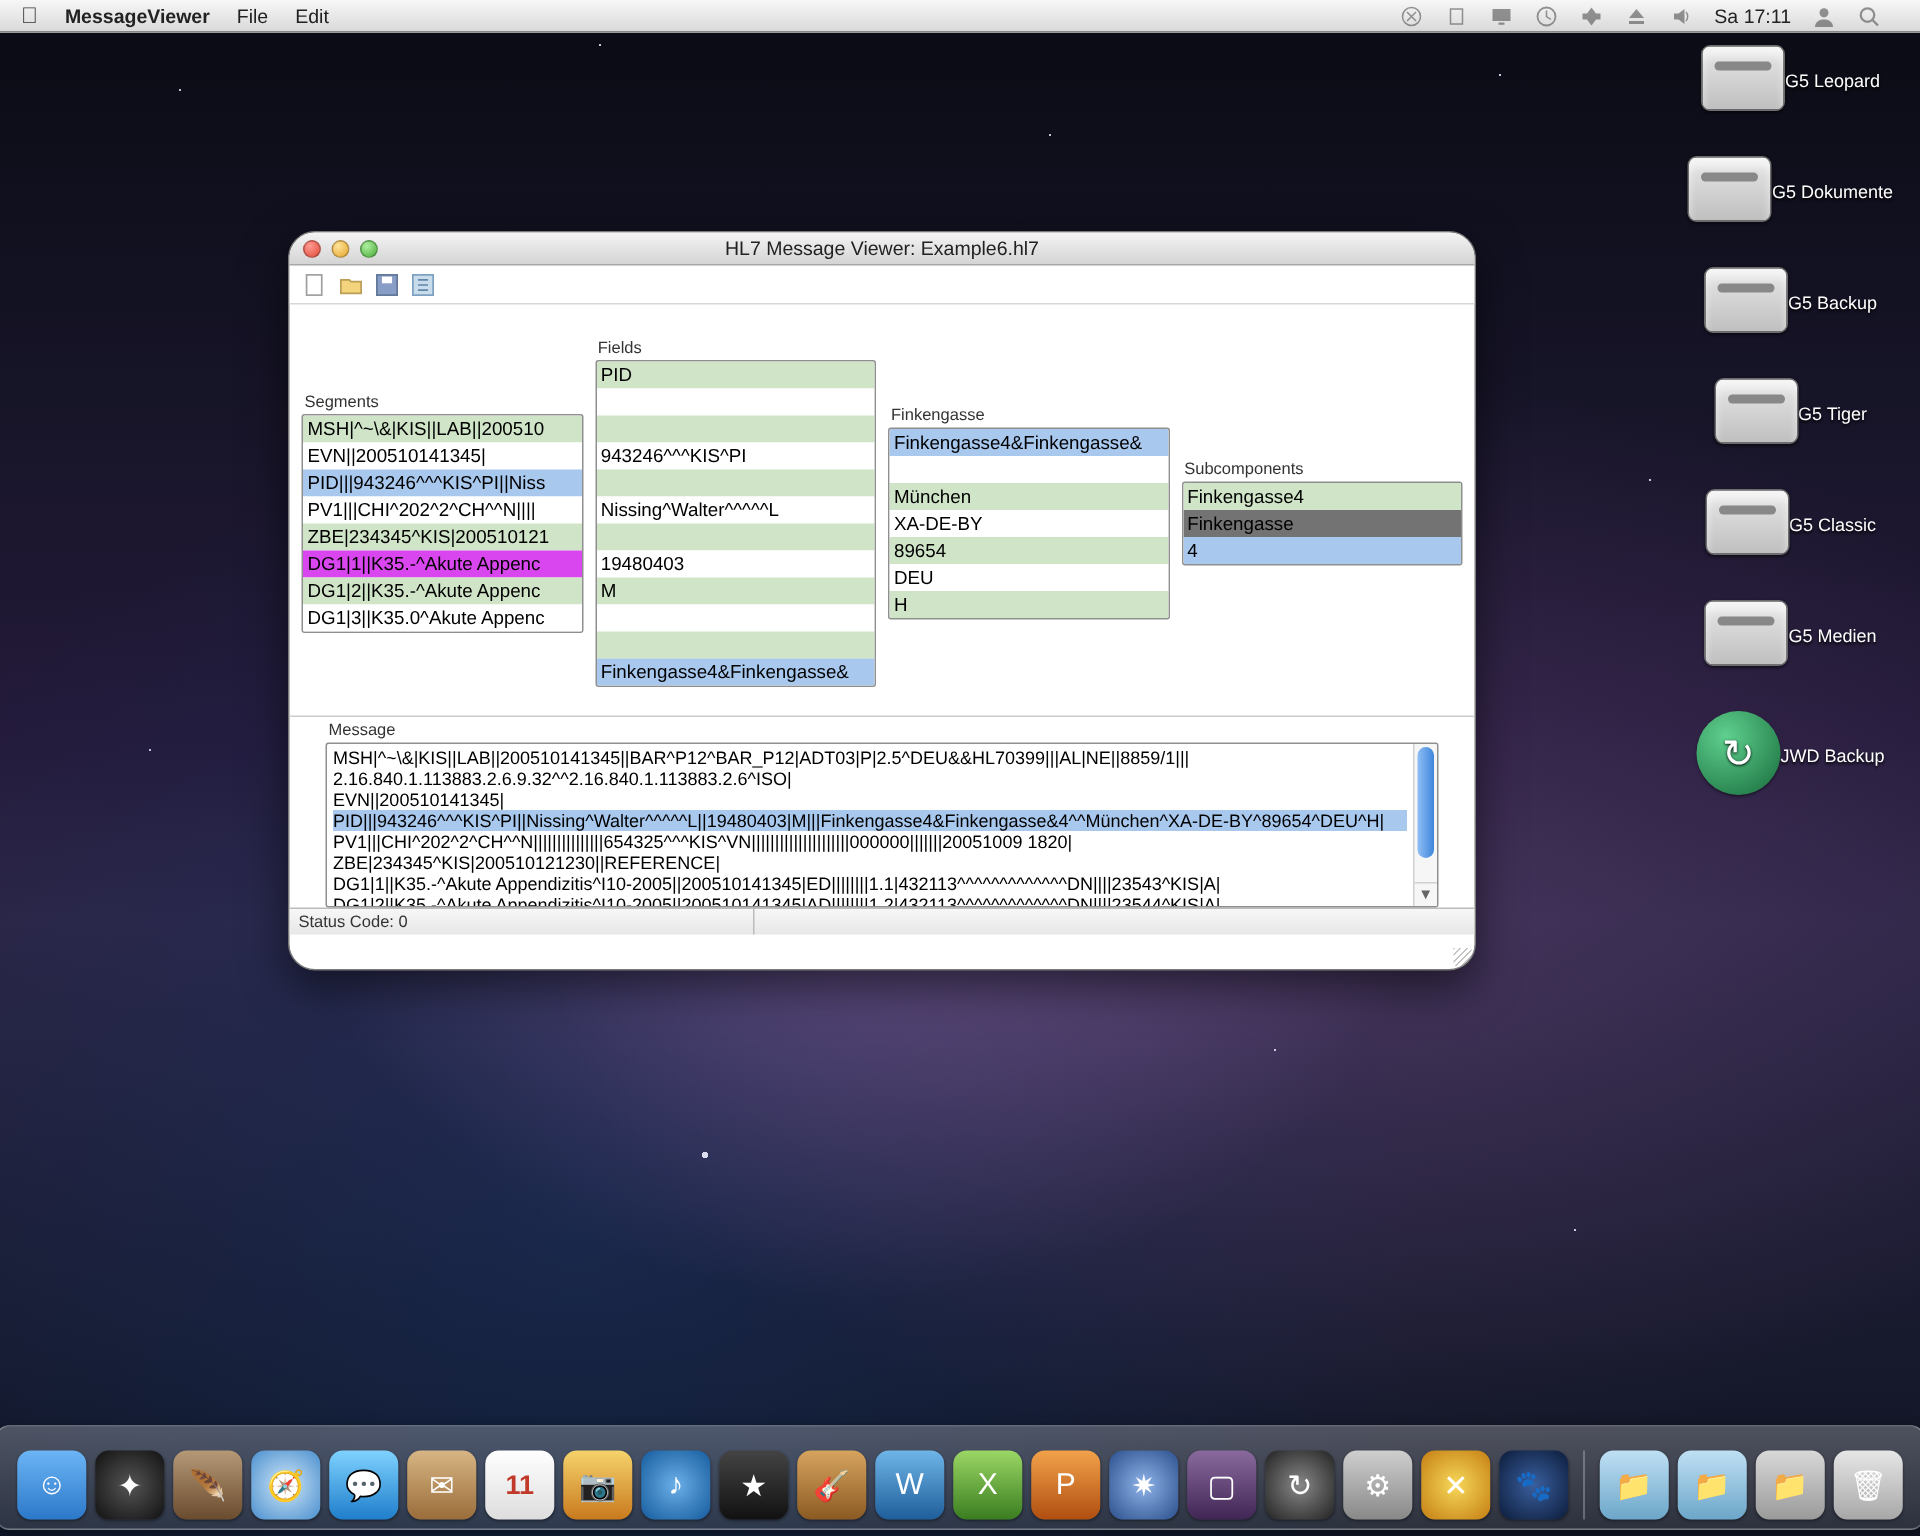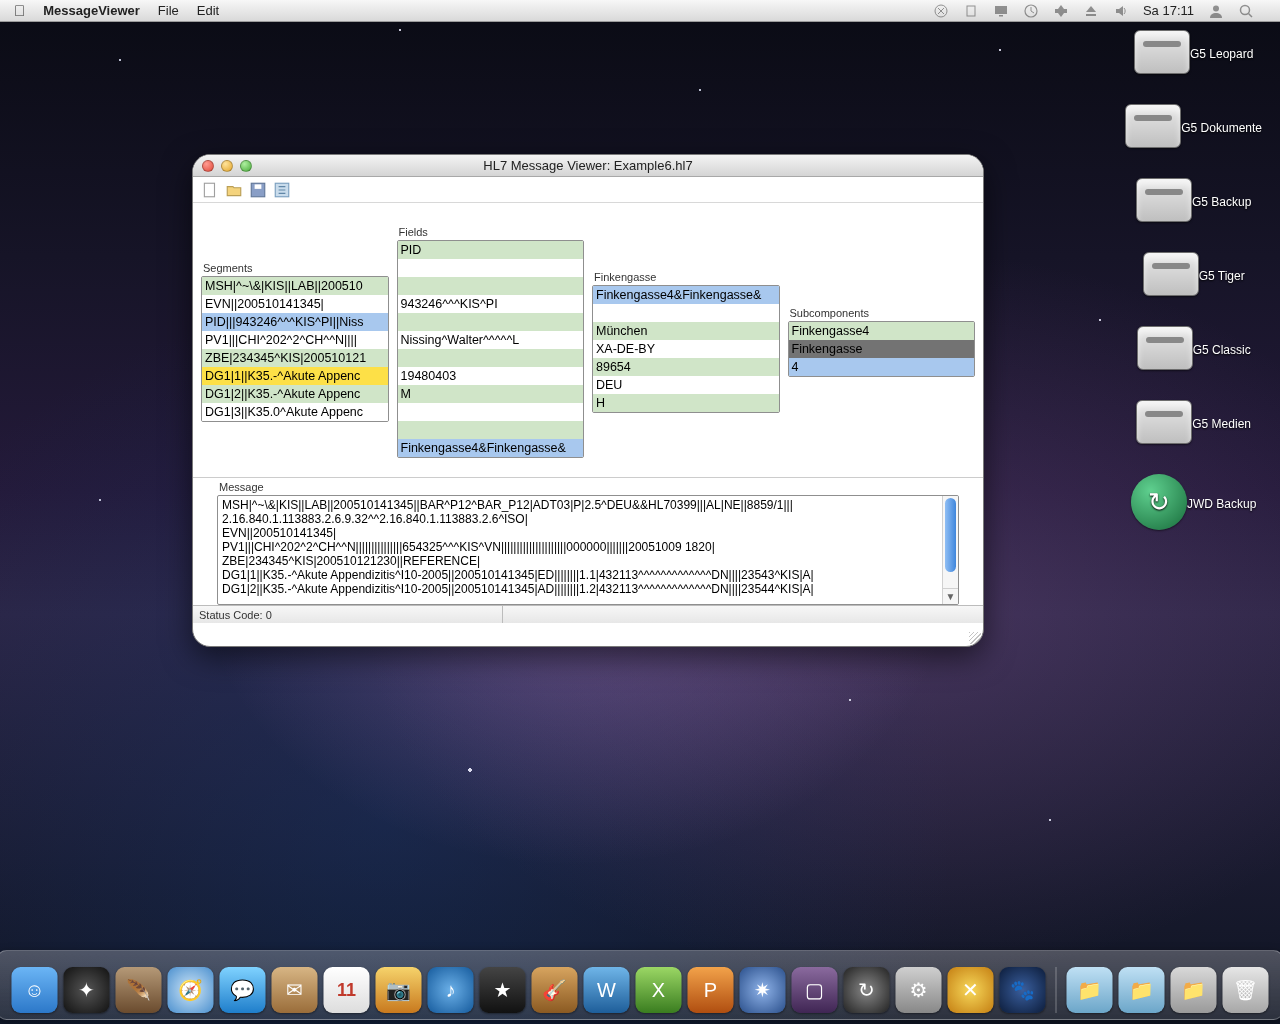--- a/index.html
+++ b/index.html
@@ -202,21 +202,21 @@
 
   <div class="panes">
     <div class="pane">
       <div class="pane-label">Segments</div>
       <div class="list" id="list-segments">
           <div class="row" style="background: rgb(208, 229, 200);">MSH|^~\&amp;|KIS||LAB||200510</div>
           <div class="row" style="background: rgb(255, 255, 255);">EVN||200510141345|</div>
           <div class="row" style="background: rgb(168, 200, 238);">PID|||943246^^^KIS^PI||Niss</div>
           <div class="row" style="background: rgb(255, 255, 255);">PV1|||CHI^202^2^CH^^N||||</div>
           <div class="row" style="background: rgb(208, 229, 200);">ZBE|234345^KIS|200510121</div>
-          <div class="row" style="background: #fde047;">DG1|1||K35.-^Akute Appenc</div>
+          <div class="row" style="background: #d946ef;">DG1|1||K35.-^Akute Appenc</div>
           <div class="row" style="background: rgb(208, 229, 200);">DG1|2||K35.-^Akute Appenc</div>
           <div class="row" style="background: rgb(255, 255, 255);">DG1|3||K35.0^Akute Appenc</div>
         </div>
     </div>
     <div class="pane">
       <div class="pane-label">Fields</div>
       <div class="list" id="list-fields">
           <div class="row" style="background: rgb(208, 229, 200);">PID</div>
           <div class="row" style="background: rgb(255, 255, 255);"></div>
           <div class="row" style="background: rgb(208, 229, 200);"></div>
@@ -253,20 +253,21 @@
     </div>
   </div>
 
   <div class="msg-area">
     <div class="msg-label">Message</div>
     <div class="msg-box">
       <div class="msg-content" id="msg-content">
           <div class="msg-line">MSH|^~\&amp;|KIS||LAB||200510141345||BAR^P12^BAR_P12|ADT03|P|2.5^DEU&amp;&amp;HL70399|||AL|NE||8859/1|||</div>
           <div class="msg-line">2.16.840.1.113883.2.6.9.32^^2.16.840.1.113883.2.6^ISO|</div>
           <div class="msg-line">EVN||200510141345|</div>
+          <div class="msg-line" style="background: rgb(168, 200, 238);">PID|||943246^^^KIS^PI||Nissing^Walter^^^^^L||19480403|M|||Finkengasse4&amp;Finkengasse&amp;4^^München^XA-DE-BY^89654^DEU^H|</div>
           <div class="msg-line">PV1|||CHI^202^2^CH^^N|||||||||||||||654325^^^KIS^VN|||||||||||||||||||||000000|||||||20051009 1820|</div>
           <div class="msg-line">ZBE|234345^KIS|200510121230||REFERENCE|</div>
           <div class="msg-line">DG1|1||K35.-^Akute Appendizitis^I10-2005||200510141345|ED||||||||1.1|432113^^^^^^^^^^^^^DN||||23543^KIS|A|</div>
           <div class="msg-line">DG1|2||K35.-^Akute Appendizitis^I10-2005||200510141345|AD||||||||1.2|432113^^^^^^^^^^^^^DN||||23544^KIS|A|</div>
         </div>
       <div class="scroll">
         <div class="thumb"></div>
         <div class="down">▼</div>
       </div>
     </div>

